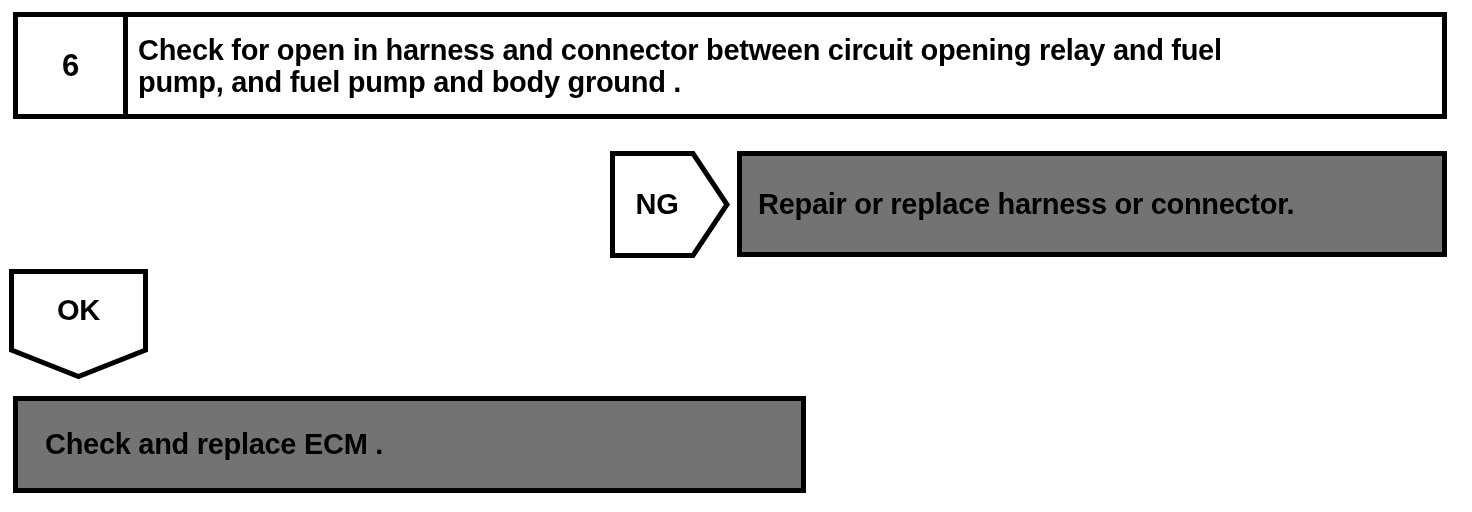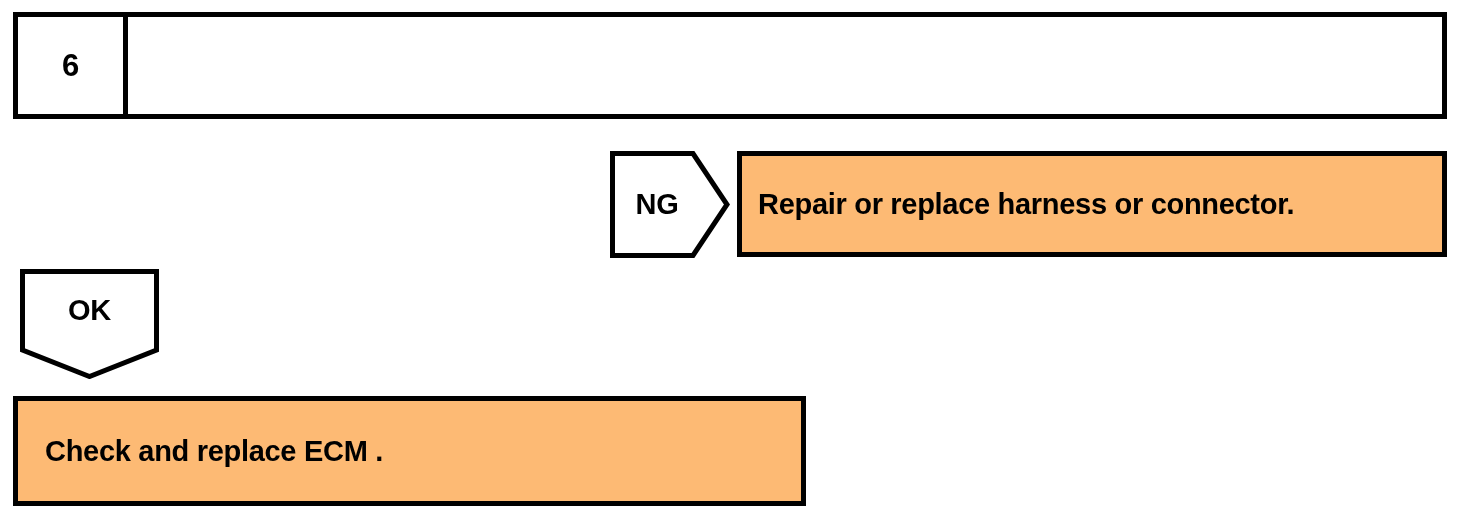--- a/index.html
+++ b/index.html
@@ -60,52 +60,56 @@
   }
   .conn .conn-label {
     position: absolute;
     display: flex;
     align-items: center;
     justify-content: center;
     font-size: 29px;
   }
   .ng-conn { left: 610px; top: 151px; width: 120px; height: 137px; }
   .ng-conn .conn-label { left: 0; top: 0; width: 94px; height: 107px; }
-  .ok-conn { left: 20px; top: 269px; width: 118px; height: 110px; padding-left: 11px; }
+  .ok-conn { left: 9px; top: 269px; width: 118px; height: 110px; padding-left: 11px; }
   .ok-conn .conn-label { left: 0; top: 0; width: 139px; height: 82px; }
 
   
   .action-box {
     position: absolute;
     border: 5px solid #000;
     display: flex;
     align-items: center;
     font-size: 29px;
-    background: #fdba74;
+    background: #737373;
     white-space: nowrap;
   }
   .ng-box {
     left: 737px; top: 151px;
     width: 710px; height: 106px;
     padding-left: 16px;
   }
   .result-box {
     left: 13px; top: 396px;
-    width: 793px; height: 110px;
+    width: 793px; height: 97px;
     padding-left: 27px;
   }
 </style>
 </head>
 <body>
 
 <div class="canvas">
 
   <div class="step-box">
     <div class="num-cell">
       <span>6</span>
+    </div>
+    <div class="instr">
+      <div>Check for open in harness and connector between circuit opening relay and fuel</div>
+      <div>pump, and fuel pump and body ground .</div>
     </div>
   </div>
 
   <div class="conn ng-conn">
     <svg width="120" height="107" viewBox="0 0 120 107">
       <polygon points="2.5,2.5 83,2.5 117,53.5 83,104.5 2.5,104.5" fill="#ffffff" stroke="#000000" stroke-width="5" stroke-linejoin="miter"></polygon>
     </svg>
     <span class="conn-label">NG</span>
   </div>
 

